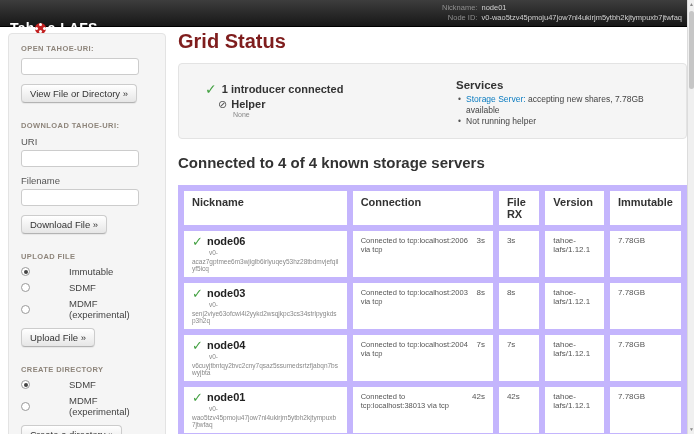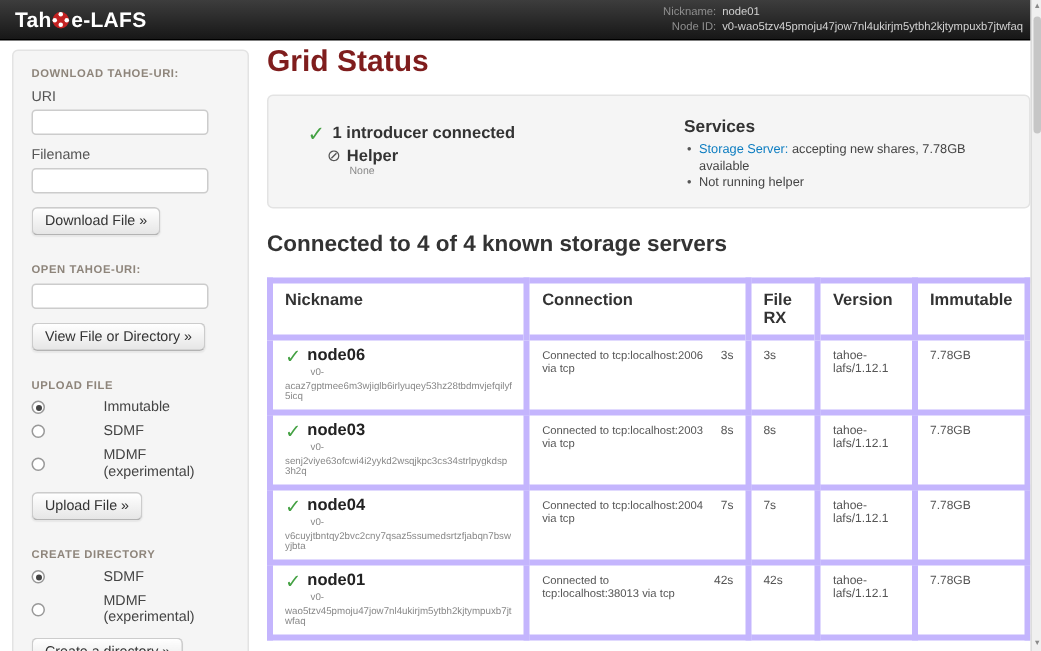--- a/index.html
+++ b/index.html
@@ -8,21 +8,21 @@
     font-family: "Liberation Sans", "DejaVu Sans", sans-serif;
     background:#fff; color:#333; position:relative;
   }
 
   
   .topbar {
     position:absolute; top:0; left:0; width:694px; height:27px;
     background:linear-gradient(#3d3d3d,#171717);
     border-bottom:1px solid #000;
   }
-  .logo { position:absolute; left:10px; top:5px; color:#fff; font-size:14px; font-weight:bold; letter-spacing:0.2px; }
+  .logo { position:absolute; left:10px; top:20px; color:#fff; font-size:14px; font-weight:bold; letter-spacing:0.2px; }
   .logo-o { display:inline-block; position:relative; width:11px; height:11px; margin:0 1px; top:1px; }
   .logo-o::before { content:''; position:absolute; left:0; top:0; width:11px; height:11px; background:#c32222; border-radius:50%; }
   .logo-o::after {
     content:''; position:absolute; width:3px; height:3px; background:#fff; border-radius:50%;
     top:0px; left:4px;
     box-shadow:-4px 4px 0 #fff, 4px 4px 0 #fff, 0 7px 0 #fff;
   }
   .hdr-meta { position:absolute; right:12px; top:3px; font-size:7.5px; line-height:10px; }
   .hdr-row { display:flex; }
   .hdr-lbl { font-weight:normal; color:#8f8f8f; width:52px; text-align:right; margin-right:4px; }
@@ -85,21 +85,21 @@
   .status-right { flex:1; padding-top:2px; }
   .svc-title { font-size:11.5px; font-weight:bold; color:#333; margin-bottom:3px; }
   .svc-list { list-style:none; }
   .svc-list li { font-size:8.5px; color:#444; line-height:11px; padding-left:10px; position:relative; }
   .svc-list li::before { content:'•'; position:absolute; left:2px; color:#555; }
   .svc-link { color:#0b7cc0; text-decoration:none; }
 
   h2.sec-heading { font-size:15px; font-weight:bold; color:#333; margin:15px 0 14px; }
 
   table.grid { width:100%; border-collapse:collapse; background:#fff; }
-  table.grid th, table.grid td { border:4px solid #c4b5fd; text-align:left; vertical-align:top; }
+  table.grid th, table.grid td { border:6px solid #c4b5fd; text-align:left; vertical-align:top; }
   table.grid th { font-size:11px; color:#333; padding:5px 8px; border-bottom-width:2px; }
   table.grid td { font-size:8px; color:#555; padding:5px 8px; }
 
   col.c-nick { width:179px; } col.c-conn { width:151px; }
   col.c-rx { width:47px; } col.c-ver { width:65px; } col.c-avail { width:67px; }
 
   .nick-line { display:flex; align-items:flex-start; }
   .nick-check { color:#44a143; font-weight:bold; font-size:13px; line-height:12px; margin-right:4px; }
   .nick-name { font-size:11px; font-weight:bold; color:#222; line-height:11px; }
   .nick-v0 { font-size:6.5px; color:#888; margin-left:17px; margin-top:1px; }
@@ -134,32 +134,32 @@
       <span class="hdr-lbl">Node ID:</span>
       <span class="hdr-val">v0-wao5tzv45pmoju47jow7nl4ukirjm5ytbh2kjtympuxb7jtwfaq</span>
     </div>
   </div>
 </div>
 
 <div class="sidebar">
   <div class="well">
 
     <div class="group">
+      <div class="sec-label">OPEN TAHOE-URI:</div>
+      <input class="txt-input" type="text" value="" style="">
+      <button class="btn">View File or Directory »</button>
+    </div>
+
+    <div class="group">
       <div class="sec-label">DOWNLOAD TAHOE-URI:</div>
       <div class="fld-label">URI</div>
       <input class="txt-input" type="text" value="" style="">
       <div class="fld-label">Filename</div>
       <input class="txt-input" type="text" value="" style="">
       <button class="btn">Download File »</button>
-    </div>
-
-    <div class="group">
-      <div class="sec-label">OPEN TAHOE-URI:</div>
-      <input class="txt-input" type="text" value="" style="">
-      <button class="btn">View File or Directory »</button>
     </div>
 
     <div class="group">
       <div class="sec-label">UPLOAD FILE</div>
       <div class="radio-row">
         <span class="radio checked"></span>
         <span class="radio-label">Immutable</span>
       </div>
       <div class="radio-row">
         <span class="radio"></span>

